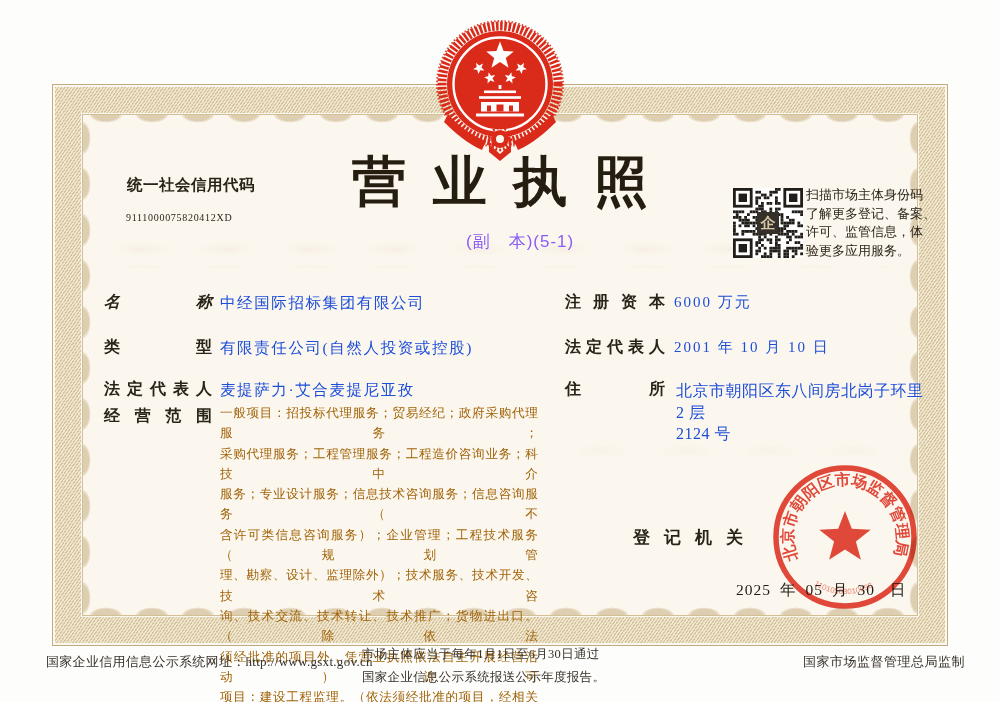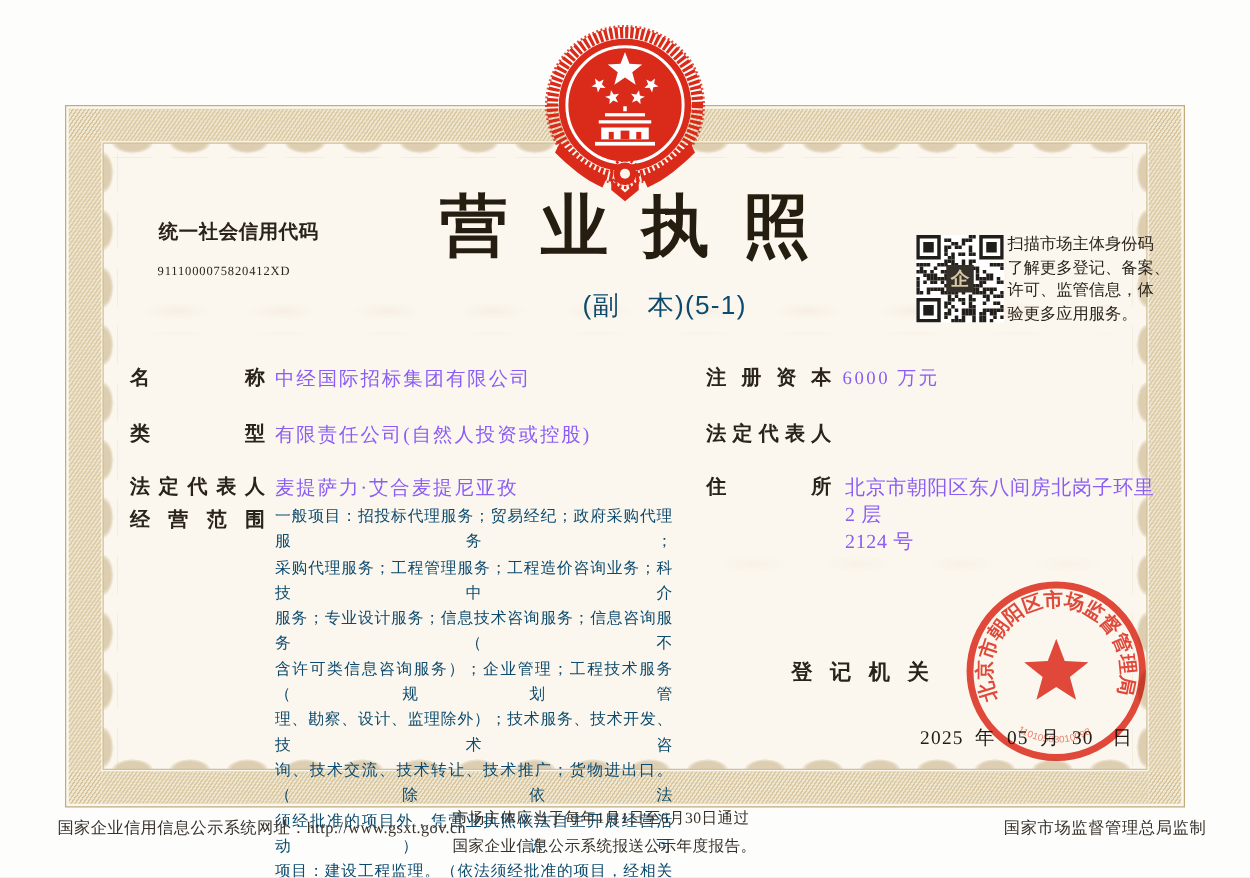--- a/index.html
+++ b/index.html
@@ -24,38 +24,38 @@
       background-image:radial-gradient(ellipse 40px 10px at 50% 50%,rgba(223,186,166,.4),transparent 70%);}
   .wm1{left:100px;right:110px;top:238px;height:30px;}
   .wm2{left:560px;right:110px;top:440px;height:26px;opacity:.25;}
   
   .abs{position:absolute;z-index:3;}
   .emblem{position:absolute;left:432px;top:20px;width:136px;height:142px;z-index:5;}
   .credit-label{left:127px;top:175px;font-size:15.5px;font-weight:700;letter-spacing:.5px;color:#29231a;}
   .credit-code{left:126px;top:212px;font-family:"Liberation Serif","DejaVu Serif",serif;font-size:10px;letter-spacing:.7px;}
   .title{left:352px;top:150px;width:296px;font-size:54px;line-height:62px;font-weight:900;color:#261d11;
          text-align:justify;text-align-last:justify;}
-  .subtitle{left:466px;top:230px;font-size:21px;letter-spacing:1px;font-weight:500;color:#0c4a6e;}
+  .subtitle{left:466px;top:230px;font-size:17px;letter-spacing:1px;font-weight:500;color:#8b5cf6;}
   .qr-box{position:absolute;left:733px;top:188px;width:70px;height:70px;background:#fff;z-index:3;}
   .qr-box svg{display:block;width:70px;height:70px;}
   .qr-center{position:absolute;left:24px;top:24px;width:22px;height:22px;background:#35312a;color:#d8c9a4;
              font-size:15px;font-weight:700;display:flex;align-items:center;justify-content:center;}
   .qr-caption{left:806px;top:186px;width:153px;font-family:"Liberation Serif","DejaVu Serif",serif;
               font-size:13px;line-height:18.6px;color:#2b241b;}
   .qr-caption div{text-align:justify;}
   .lbl{position:absolute;z-index:3;font-size:16px;font-weight:700;color:#29231a;
        text-align:justify;text-align-last:justify;}
-  .val{position:absolute;z-index:3;font-family:"Liberation Serif","DejaVu Serif",serif;color:#8b5cf6;}
+  .val{position:absolute;z-index:3;font-family:"Liberation Serif","DejaVu Serif",serif;color:#1d4ed8;}
   .lbl-left{left:104px;width:108px;}
   .lbl-right{left:565px;width:100px;}
   .v-main{font-size:15.5px;letter-spacing:1.6px;}
   .v-right{font-size:15px;letter-spacing:2px;}
   .scope{left:220px;top:403px;width:318px;z-index:3;}
   .scope-line{font-family:"Liberation Serif","DejaVu Serif",serif;font-size:12.6px;line-height:20.3px;
-              letter-spacing:.2px;text-align:justify;text-align-last:justify;color:#0c4a6e;}
+              letter-spacing:.2px;text-align:justify;text-align-last:justify;color:#a16207;}
   .addr-line{font-size:16px;line-height:21.5px;letter-spacing:.5px;}
   .registry{left:633px;top:526px;width:110px;font-size:17px;}
   .date-row{position:absolute;left:736px;top:580px;z-index:4;display:flex;align-items:baseline;
             font-family:"Liberation Serif","DejaVu Serif",serif;font-size:15.5px;letter-spacing:1px;color:#221d16;}
   .date-row span{margin-right:9px;text-align:right;}
   .date-row .gap-l{margin-right:15px;}
   .seal{position:absolute;left:770px;top:462px;width:150px;height:150px;z-index:6;
         mix-blend-mode:multiply;opacity:.92;}
   .footer{position:absolute;z-index:3;font-family:"Liberation Serif","DejaVu Serif",serif;color:#37312a;}
   .footer-left{left:46px;top:653px;font-size:13px;letter-spacing:.3px;}
@@ -314,21 +314,21 @@
       </svg>
     <div class="qr-center">企</div>
   </div>
   <div class="abs qr-caption">
     <div>扫描市场主体身份码</div>
     <div>了解更多登记、备案、</div>
     <div>许可、监管信息，体</div>
     <div>验更多应用服务。</div>
   </div>
 
-  <div class="lbl lbl-left" style="top:292px;">名称</div>
+  <div class="lbl lbl-left" style="top:292px;font-style:italic;">名称</div>
   <div class="val v-main" style="left:220px;top:293px;">中经国际招标集团有限公司</div>
 
   <div class="lbl lbl-left" style="top:337px;">类型</div>
   <div class="val v-main" style="left:220px;top:338px;">有限责任公司(自然人投资或控股)</div>
 
   <div class="lbl lbl-left" style="top:379px;">法定代表人</div>
   <div class="val v-main" style="left:220px;top:380px;">麦提萨力·艾合麦提尼亚孜</div>
 
   <div class="lbl lbl-left" style="top:406px;">经营范围</div>
   <div class="abs scope">
@@ -340,20 +340,21 @@
     <div class="scope-line">询、技术交流、技术转让、技术推广；货物进出口。（除依法</div>
     <div class="scope-line">须经批准的项目外，凭营业执照依法自主开展经营活动）许可</div>
     <div class="scope-line">项目：建设工程监理。（依法须经批准的项目，经相关部门批</div>
 
   </div>
 
   <div class="lbl lbl-right" style="top:292px;">注册资本</div>
   <div class="val v-right" style="left:674px;top:293px;">6000 万元</div>
 
   <div class="lbl lbl-right" style="top:337px;">法定代表人</div>
+  <div class="val v-right" style="left:674px;top:338px;">2001 年 10 月 10 日</div>
 
   <div class="lbl lbl-right" style="top:379px;">住所</div>
   <div class="val" style="left:676px;top:380px;width:250px;">
     <div class="addr-line">北京市朝阳区东八间房北岗子环里 2 层</div>
     <div class="addr-line">2124 号</div>
   </div>
 
   <div class="lbl registry">登记机关</div>
 
   <div class="date-row">

